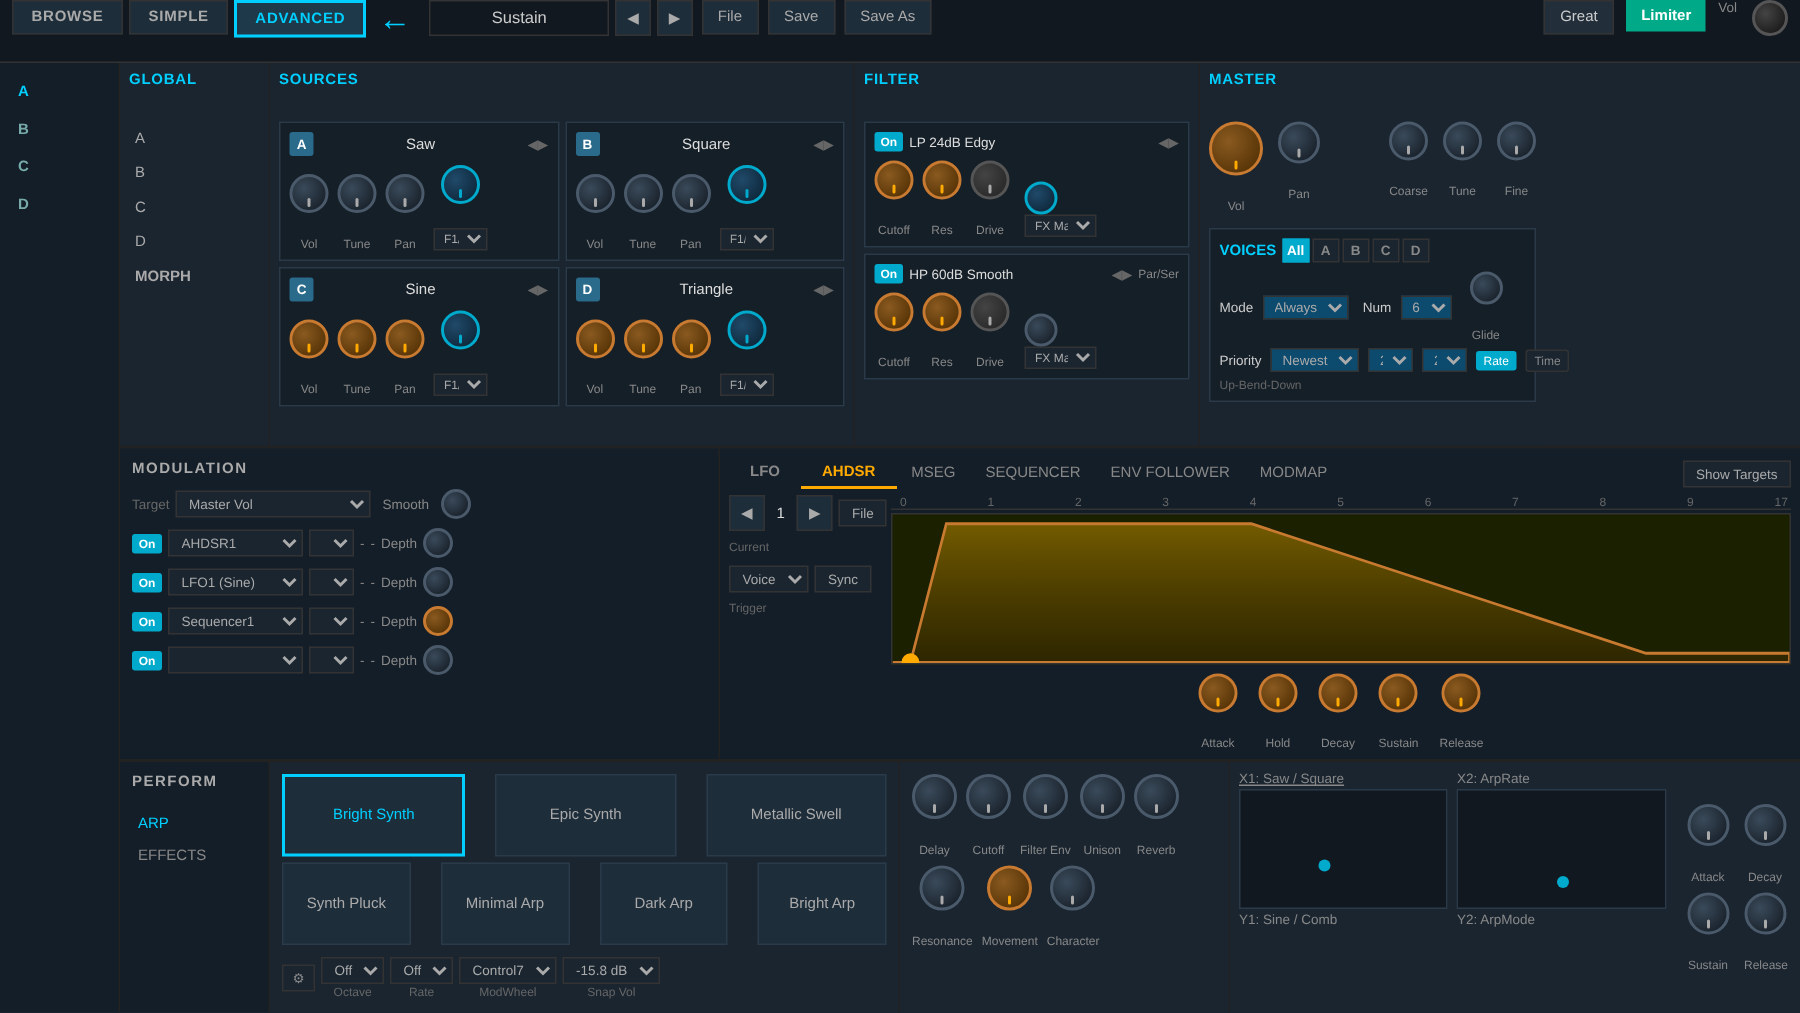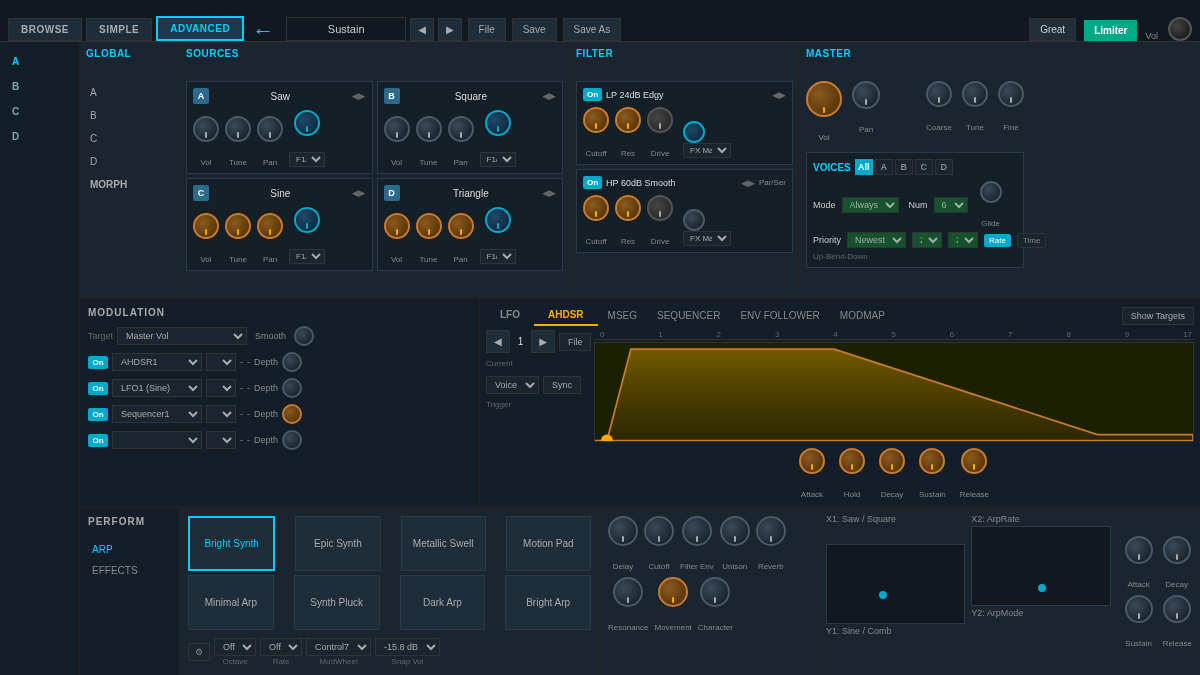--- a/index.html
+++ b/index.html
@@ -12,21 +12,21 @@
       color: #ccc;
       overflow: hidden;
       position: relative;
     }
 
     
     .top-bar {
       background: #111820;
       height: 42px;
       display: flex;
-      align-items: flex-end;
+      align-items: flex-start;
       padding: 0 8px;
       gap: 4px;
       border-bottom: 1px solid #333;
     }
     .nav-btn {
       background: #1e2d3a;
       color: #aaa;
       border: 1px solid #333;
       padding: 5px 12px;
       font-size: 10px;
@@ -343,21 +343,21 @@
       border-color: #00aacc;
     }
     .voices-row {
       display: flex;
       gap: 6px;
       align-items: center;
       margin-bottom: 4px;
       font-size: 9px;
     }
     .voices-select {
-      background: #14532d;
+      background: #0c4a6e;
       border: 1px solid #333;
       color: #aaa;
       font-size: 9px;
       padding: 1px 3px;
       cursor: pointer;
     }
     .glide-btn {
       background: #00aacc;
       color: #fff;
       font-size: 8px;
@@ -1135,25 +1135,24 @@
         <div class="perform-title">PERFORM</div>
         <div class="perform-tab active">ARP</div>
         <div class="perform-tab">EFFECTS</div>
       </div>
 
       <div class="macro-pads">
         <div class="macro-row">
           <div class="macro-pad active">Bright Synth</div>
           <div class="macro-pad">Epic Synth</div>
           <div class="macro-pad">Metallic Swell</div>
-          <div class="macro-pad">Motion Pad</div>
         </div>
         <div class="macro-row">
+          <div class="macro-pad">Synth Pluck</div>
           <div class="macro-pad">Minimal Arp</div>
-          <div class="macro-pad">Synth Pluck</div>
           <div class="macro-pad">Dark Arp</div>
           <div class="macro-pad">Bright Arp</div>
         </div>
         <div class="macro-controls">
           <button class="macro-ctrl-btn">⚙</button>
           <div style="display:flex;flex-direction:column;align-items:center;">
             <select class="macro-ctrl-select"><option>Off</option></select>
             <div class="ctrl-label">Octave</div>
           </div>
           <div style="display:flex;flex-direction:column;align-items:center;">
@@ -1218,21 +1217,21 @@
           <div class="knob" style="width:30px;height:30px;">
               <div class="knob-indicator"></div>
             </div>
           <div class="knob-label">Character</div>
         </div>
       </div>
 
       <div style="flex:1;display:flex;flex-direction:column;padding:6px;gap:4px;">
         <div style="display:flex;gap:6px;">
           <div style="flex:1;">
-            <div style="font-size:9px;color:#888;margin-bottom:20px;">X1: Saw / Square</div>
+            <div style="font-size:9px;color:#888;margin-bottom:2px;text-decoration:underline;">X1: Saw / Square</div>
             <div class="xy-pad">
               <div class="xy-dot" style="left:38%;top:58%;"></div>
             </div>
             <div style="font-size:9px;color:#888;margin-top:2px;">Y1: Sine / Comb</div>
           </div>
           <div style="flex:1;">
             <div style="font-size:9px;color:#888;margin-bottom:2px;">X2: ArpRate</div>
             <div class="xy-pad">
               <div class="xy-dot" style="left:48%;top:72%;"></div>
             </div>

